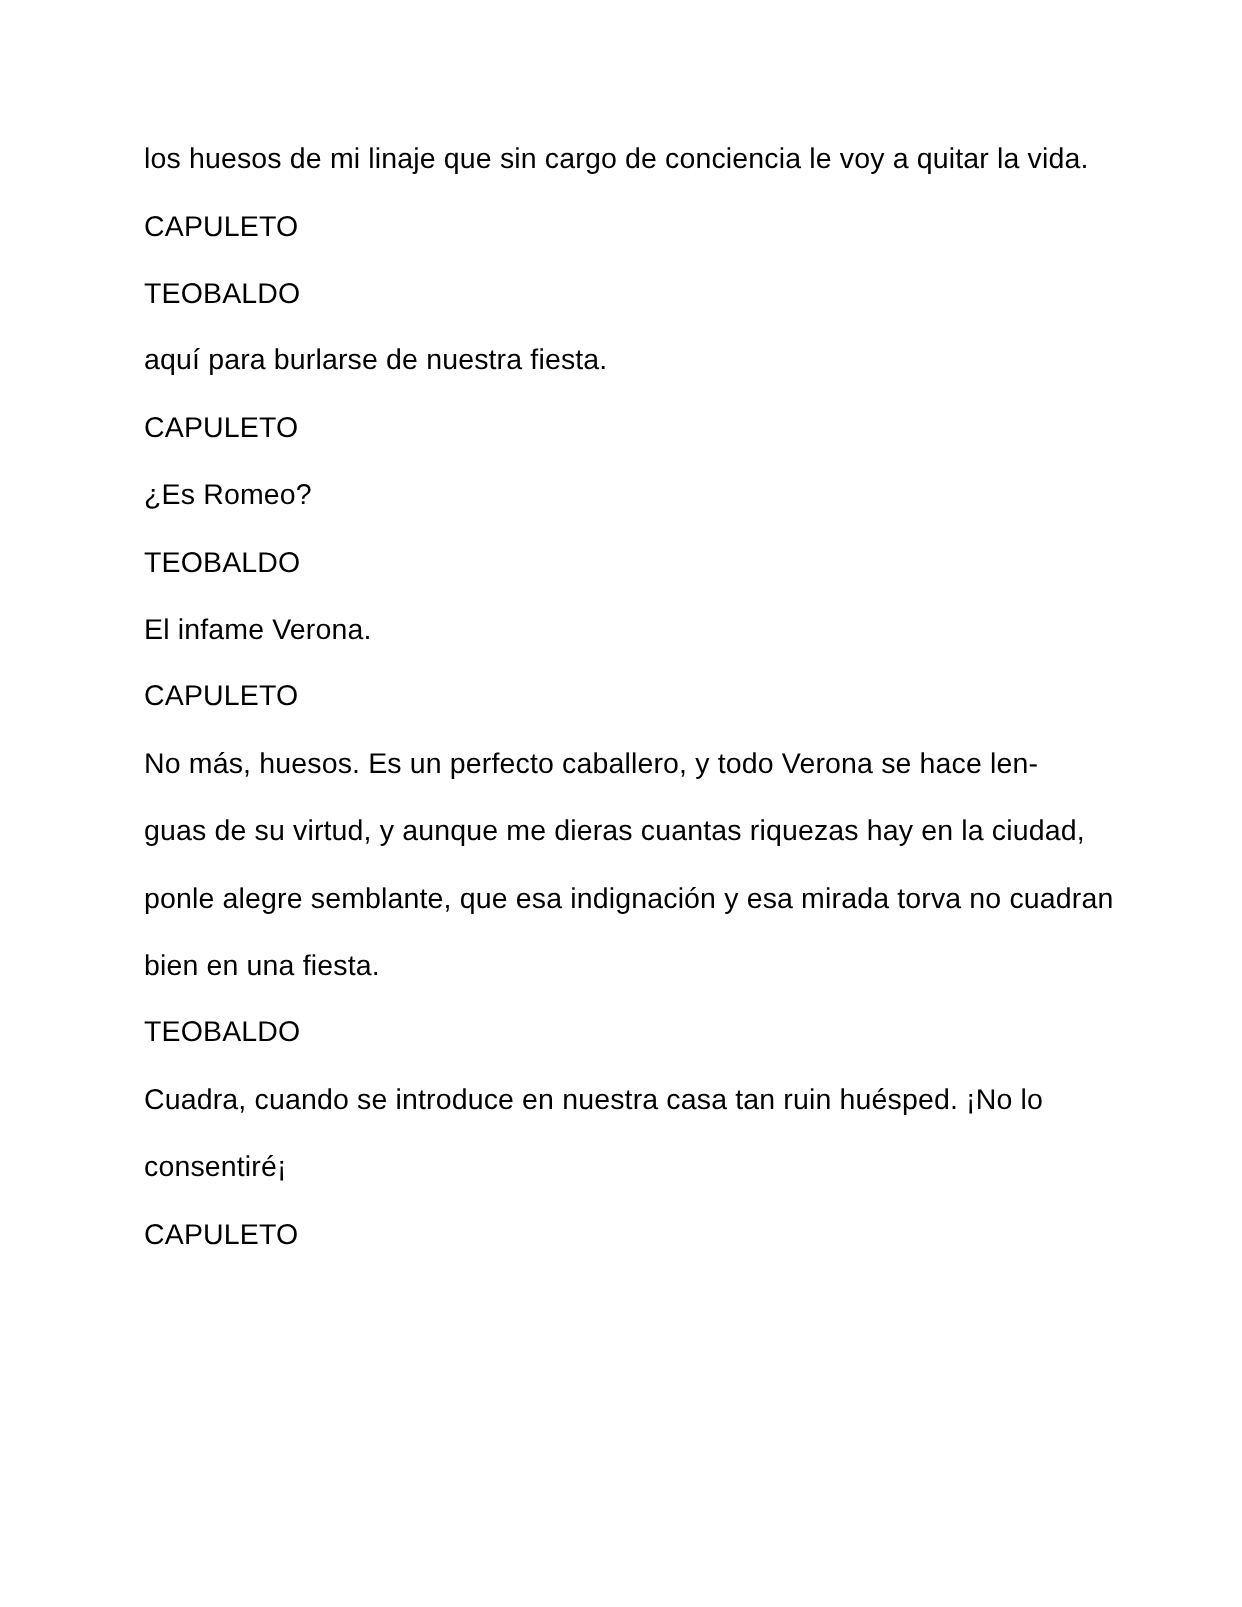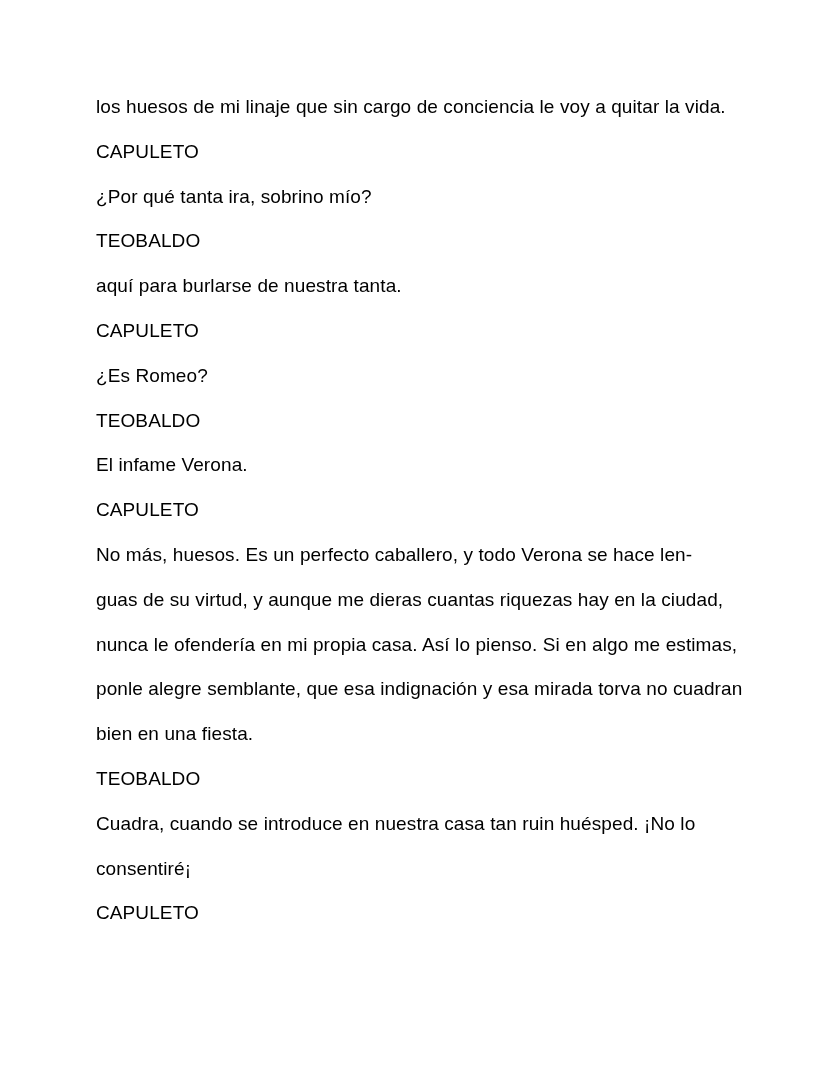--- a/index.html
+++ b/index.html
@@ -31,31 +31,29 @@
     letter-spacing: 0.1px;
   }
 </style>
 </head>
 <body>
 
 <div class="page">
   <div class="text-block" id="doc-lines">
       <div class="doc-line">los huesos de mi linaje que sin cargo de conciencia le voy a quitar la vida.</div>
       <div class="doc-line">CAPULETO</div>
-      <div class="doc-line">¿Por qué tanta ira, sobrino mío?</div>
       <div class="doc-line">TEOBALDO</div>
-      <div class="doc-line">aquí para burlarse de nuestra tanta.</div>
+      <div class="doc-line">aquí para burlarse de nuestra fiesta.</div>
       <div class="doc-line">CAPULETO</div>
       <div class="doc-line">¿Es Romeo?</div>
       <div class="doc-line">TEOBALDO</div>
       <div class="doc-line">El infame Verona.</div>
       <div class="doc-line">CAPULETO</div>
       <div class="doc-line">No más, huesos. Es un perfecto caballero, y todo Verona se hace len-</div>
       <div class="doc-line">guas de su virtud, y aunque me dieras cuantas riquezas hay en la ciudad,</div>
-      <div class="doc-line">nunca le ofendería en mi propia casa. Así lo pienso. Si en algo me estimas,</div>
       <div class="doc-line">ponle alegre semblante, que esa indignación y esa mirada torva no cuadran</div>
       <div class="doc-line">bien en una fiesta.</div>
       <div class="doc-line">TEOBALDO</div>
       <div class="doc-line">Cuadra, cuando se introduce en nuestra casa tan ruin huésped. ¡No lo</div>
       <div class="doc-line">consentiré¡</div>
       <div class="doc-line">CAPULETO</div>
     </div>
 </div>
 
 </body></html>

